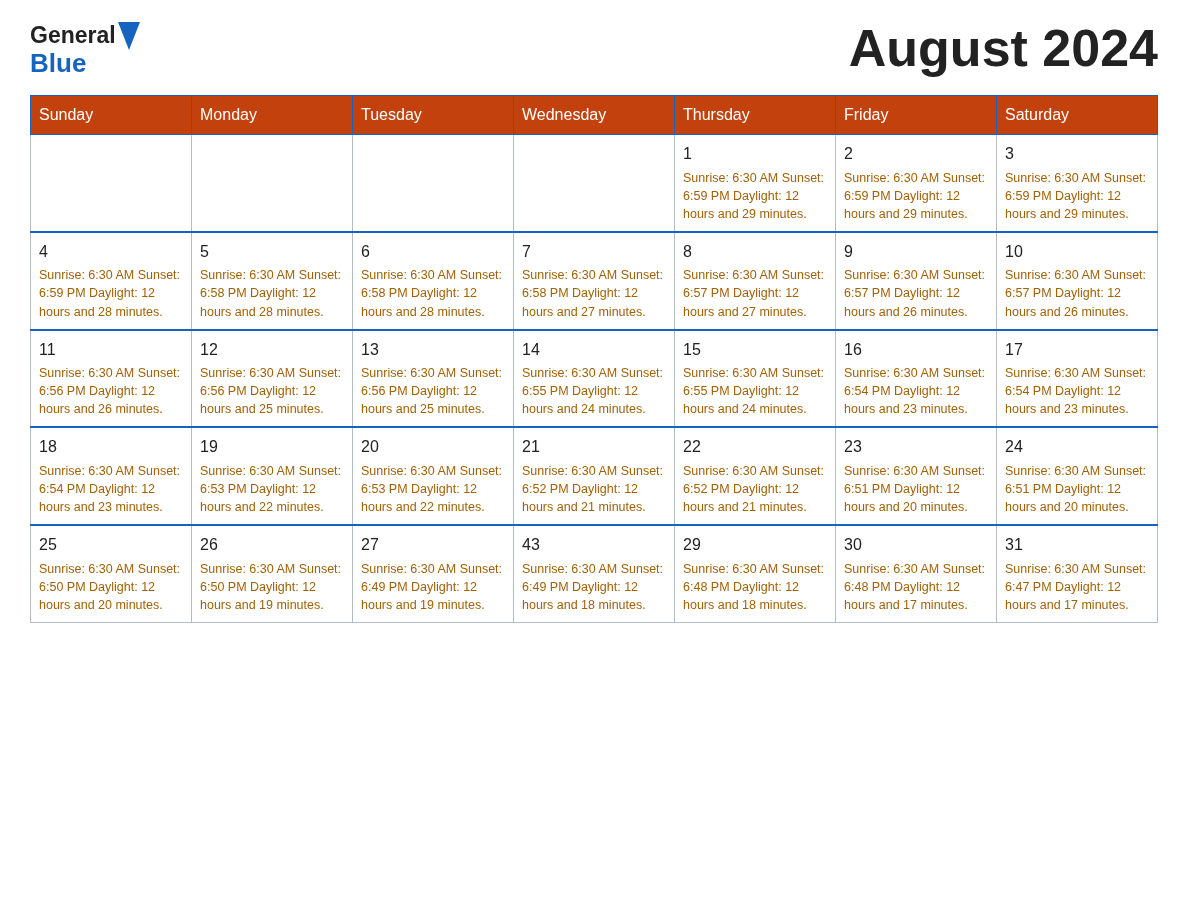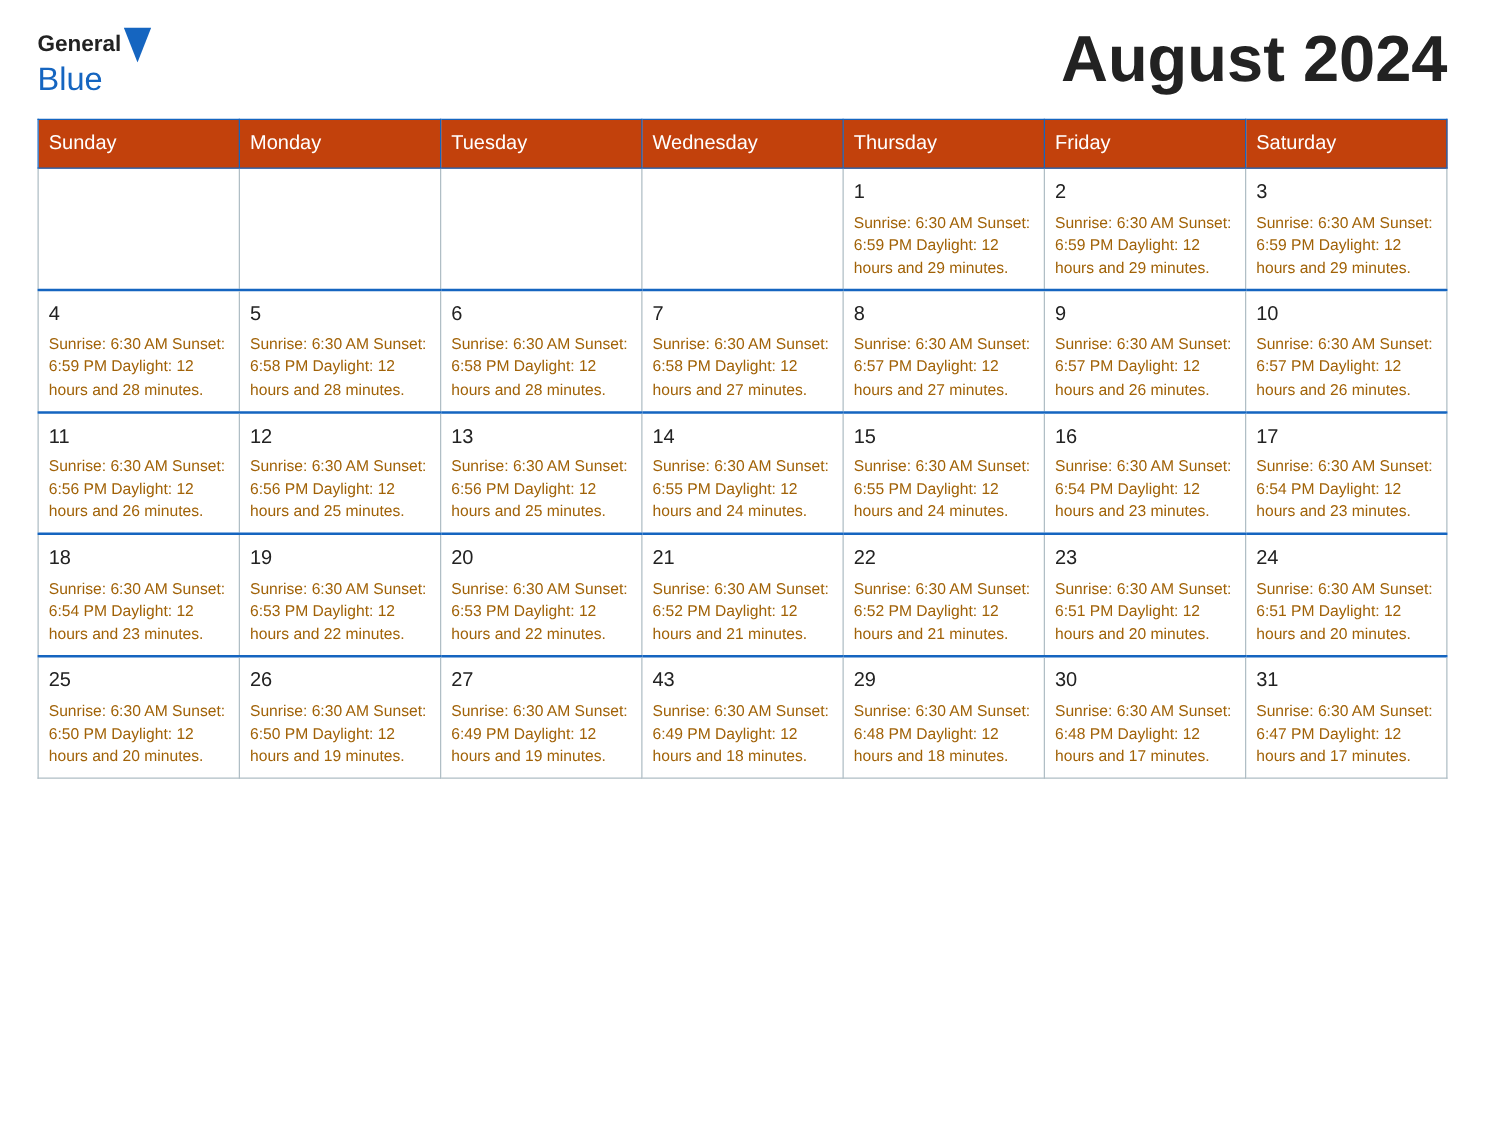--- a/index.html
+++ b/index.html
@@ -15,36 +15,36 @@
       display: flex;
       justify-content: space-between;
       align-items: flex-start;
       margin-bottom: 18px;
     }
     .logo {
       display: flex;
       align-items: center;
     }
     .logo-text-general {
-      font-size: 18px;
+      font-size: 23px;
       font-weight: bold;
       color: #222;
     }
     .logo-container {
       display: flex;
       flex-direction: column;
     }
     .logo-line1 {
       display: flex;
       align-items: center;
     }
     .logo-line2 {
       color: #1565c0;
       font-size: 26px;
-      font-weight: normal;
+      font-weight: bold;
       line-height: 1;
     }
     .title-area {
       text-align: right;
     }
     .month-title {
       font-size: 52px;
       font-weight: bold;
       color: #222;
       line-height: 1.1;

